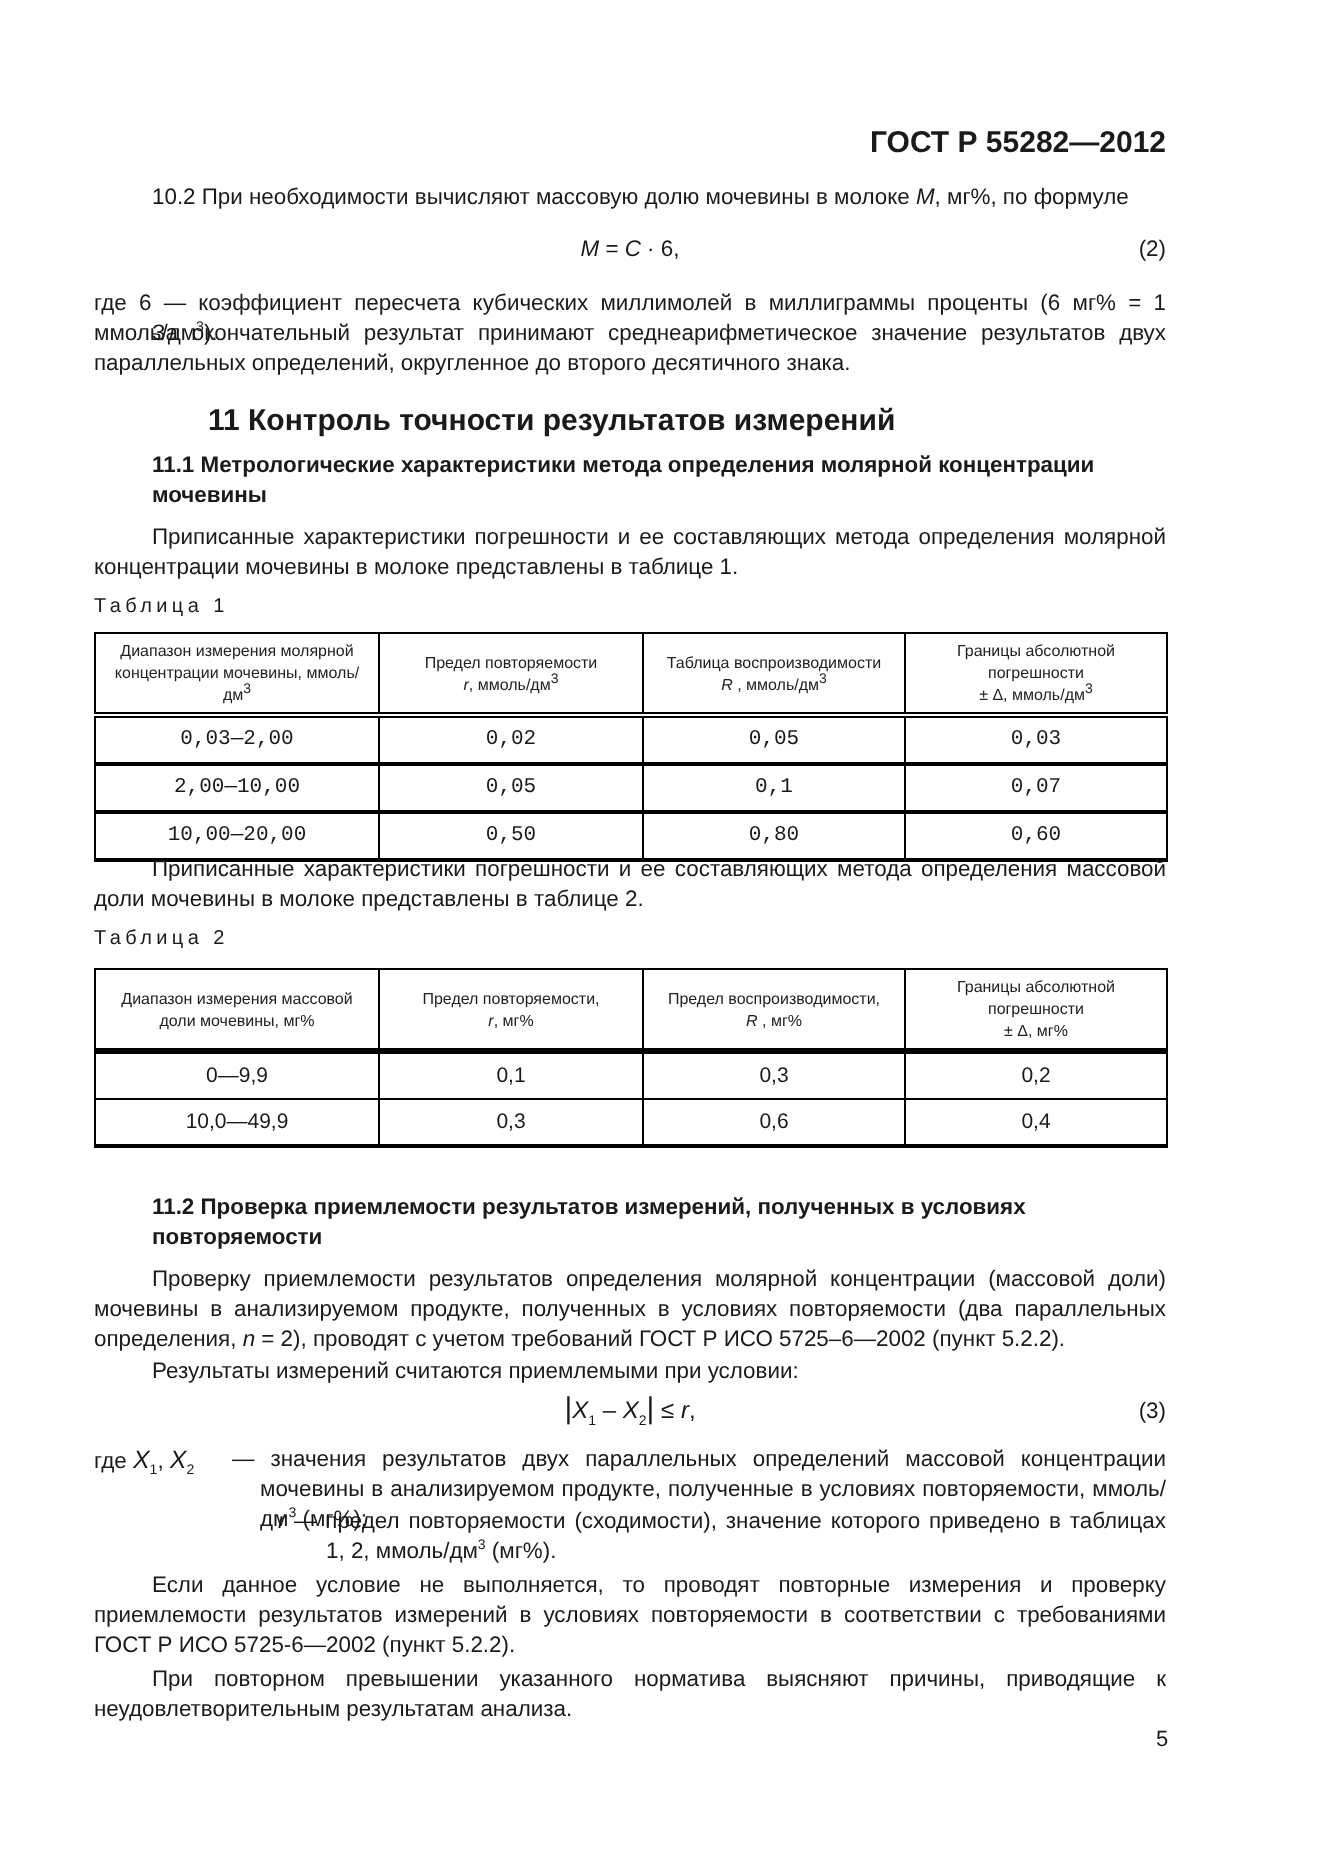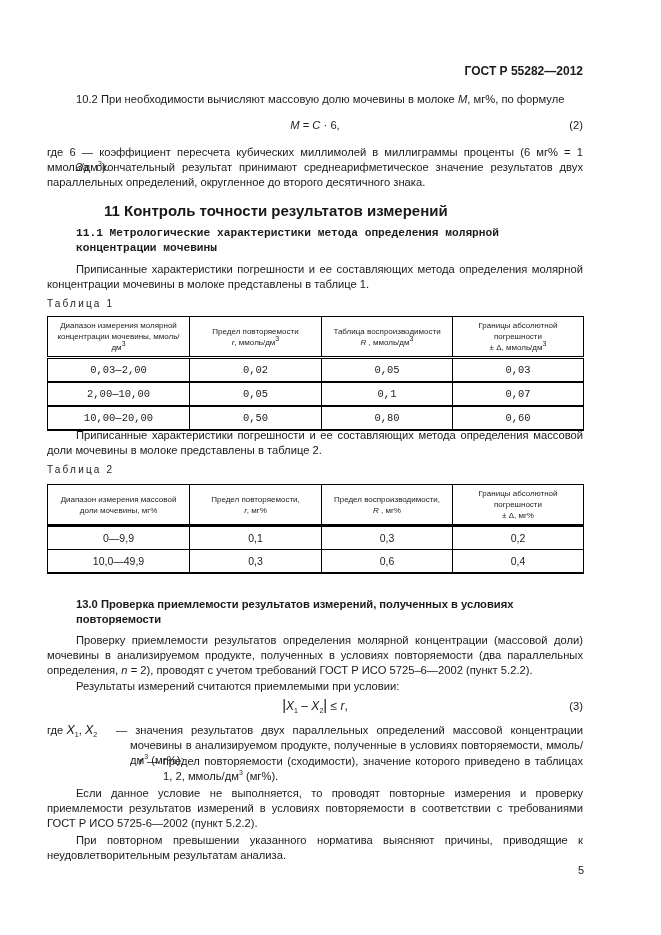--- a/index.html
+++ b/index.html
@@ -3,21 +3,21 @@
 <meta charset="utf-8">
 <style>
   html, body { margin: 0; padding: 0; background: #ffffff; }
   body {
     width: 661px; height: 935px; position: relative; overflow: hidden;
     font-family: "Liberation Sans", sans-serif; color: #1a1a1a;
     font-size: 11.2px; line-height: 15px;
   }
   .abs { position: absolute; }
   .header-code {
-    right: 78px; top: 64px; font-weight: bold; font-size: 12px;
+    right: 78px; top: 64px; font-weight: bold; font-size: 15px;
   }
   .para { left: 47px; width: 536px; text-align: justify; }
   .indent { text-indent: 29px; }
   .formula-line { left: 47px; width: 536px; height: 15px; }
   .formula { position: absolute; left: 0; right: 0; text-align: center; }
   .formula-num { position: absolute; right: 0; }
   .h1 { left: 76px; font-size: 15px; font-weight: bold; margin-left: 28px; }
   .h2 { left: 76px; width: 500px; font-weight: bold; font-size: 11.2px; line-height: 15px; }
   .table-cap { left: 47px; font-size: 10px; letter-spacing: 2.2px; }
   table.gt {
@@ -61,21 +61,21 @@
 </div>
 
 <div class="abs para" style="top:145px;">
   <span>где 6 — коэффициент пересчета кубических миллимолей в миллиграммы проценты (6 мг% = 1 ммоль/дм</span><sup>3</sup><span>).</span>
 </div>
 
 <div class="abs para indent" style="top:160px;">За окончательный результат принимают среднеарифметическое значение результатов двух параллельных определений, округленное до второго десятичного знака.</div>
 
 <div class="abs h1" style="top:203px;">11 Контроль точности результатов измерений</div>
 
-<div class="abs h2" style="top:226px;font-family:Liberation Mono, monospace;">11.1 Метрологические характеристики метода определения молярной концентрации мочевины</div>
+<div class="abs h2" style="top:226px;">11.1 Метрологические характеристики метода определения молярной концентрации мочевины</div>
 
 <div class="abs para indent" style="top:262px;">Приписанные характеристики погрешности и ее составляющих метода определения молярной концентрации мочевины в молоке представлены в таблице 1.</div>
 
 <div class="abs table-cap" style="top:296px;">Таблица 1</div>
 
 <table class="gt t1" style="top:316px;">
   <colgroup>
       <col style="width:142px">
       <col style="width:132px">
       <col style="width:131px">
@@ -139,21 +139,21 @@
     </tr>
     <tr>
       <td>10,0—49,9</td>
       <td>0,3</td>
       <td>0,6</td>
       <td>0,4</td>
     </tr>
   </tbody>
 </table>
 
-<div class="abs h2" style="top:597px;">13.0 Проверка приемлемости результатов измерений, полученных в условиях повторяемости</div>
+<div class="abs h2" style="top:597px;">11.2 Проверка приемлемости результатов измерений, полученных в условиях повторяемости</div>
 
 <div class="abs para indent" style="top:633px;">
   <span>Проверку приемлемости результатов определения молярной концентрации (массовой доли) мочевины в анализируемом продукте, полученных в условиях повторяемости (два параллельных определения,</span>
   <i>n</i><span> = 2), проводят с учетом требований ГОСТ Р ИСО 5725–6—2002 (пункт 5.2.2).</span>
 </div>
 
 <div class="abs para indent" style="top:679px;">Результаты измерений считаются приемлемыми при условии:</div>
 
 <div class="abs formula-line" style="top:697px; height:18px;">
   <div class="formula" style="font-size:12px;">

